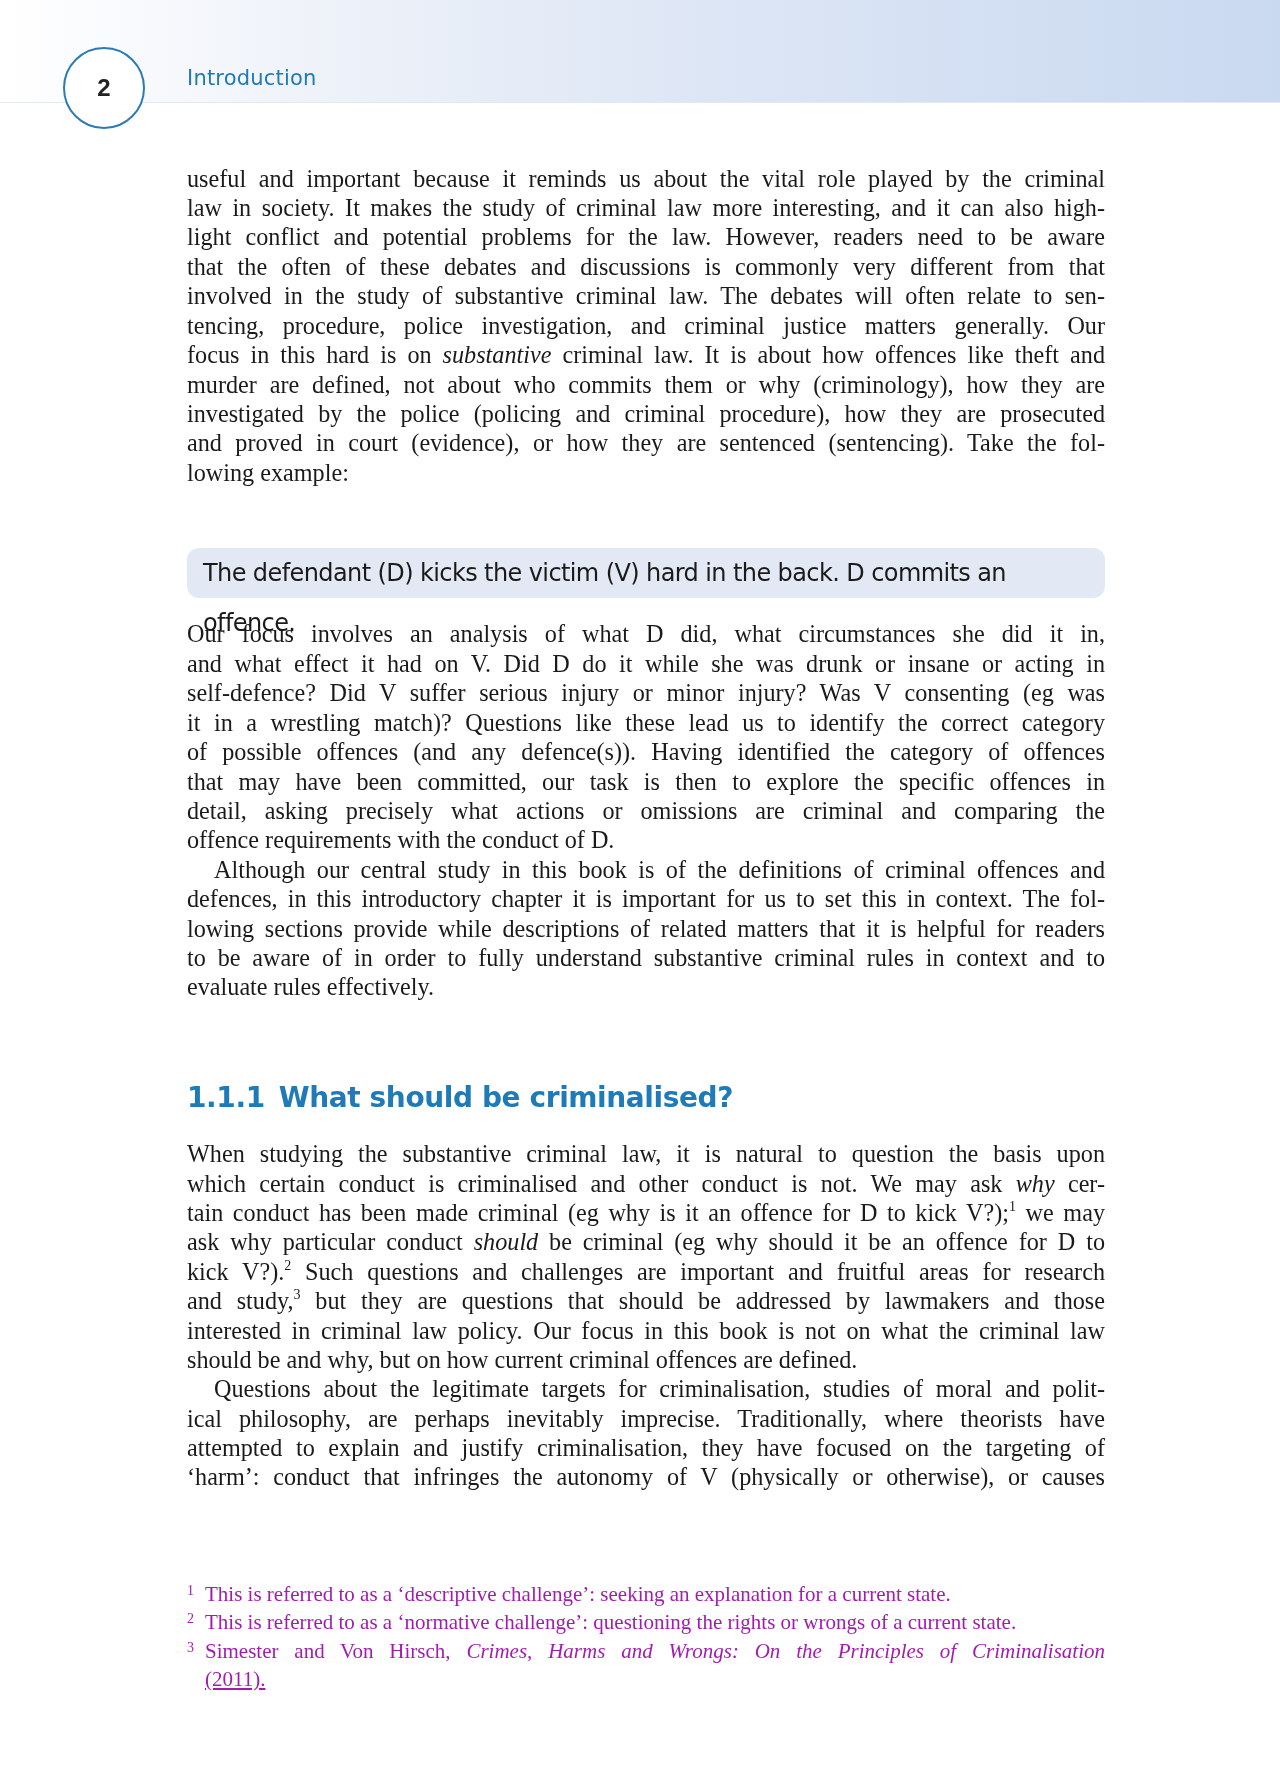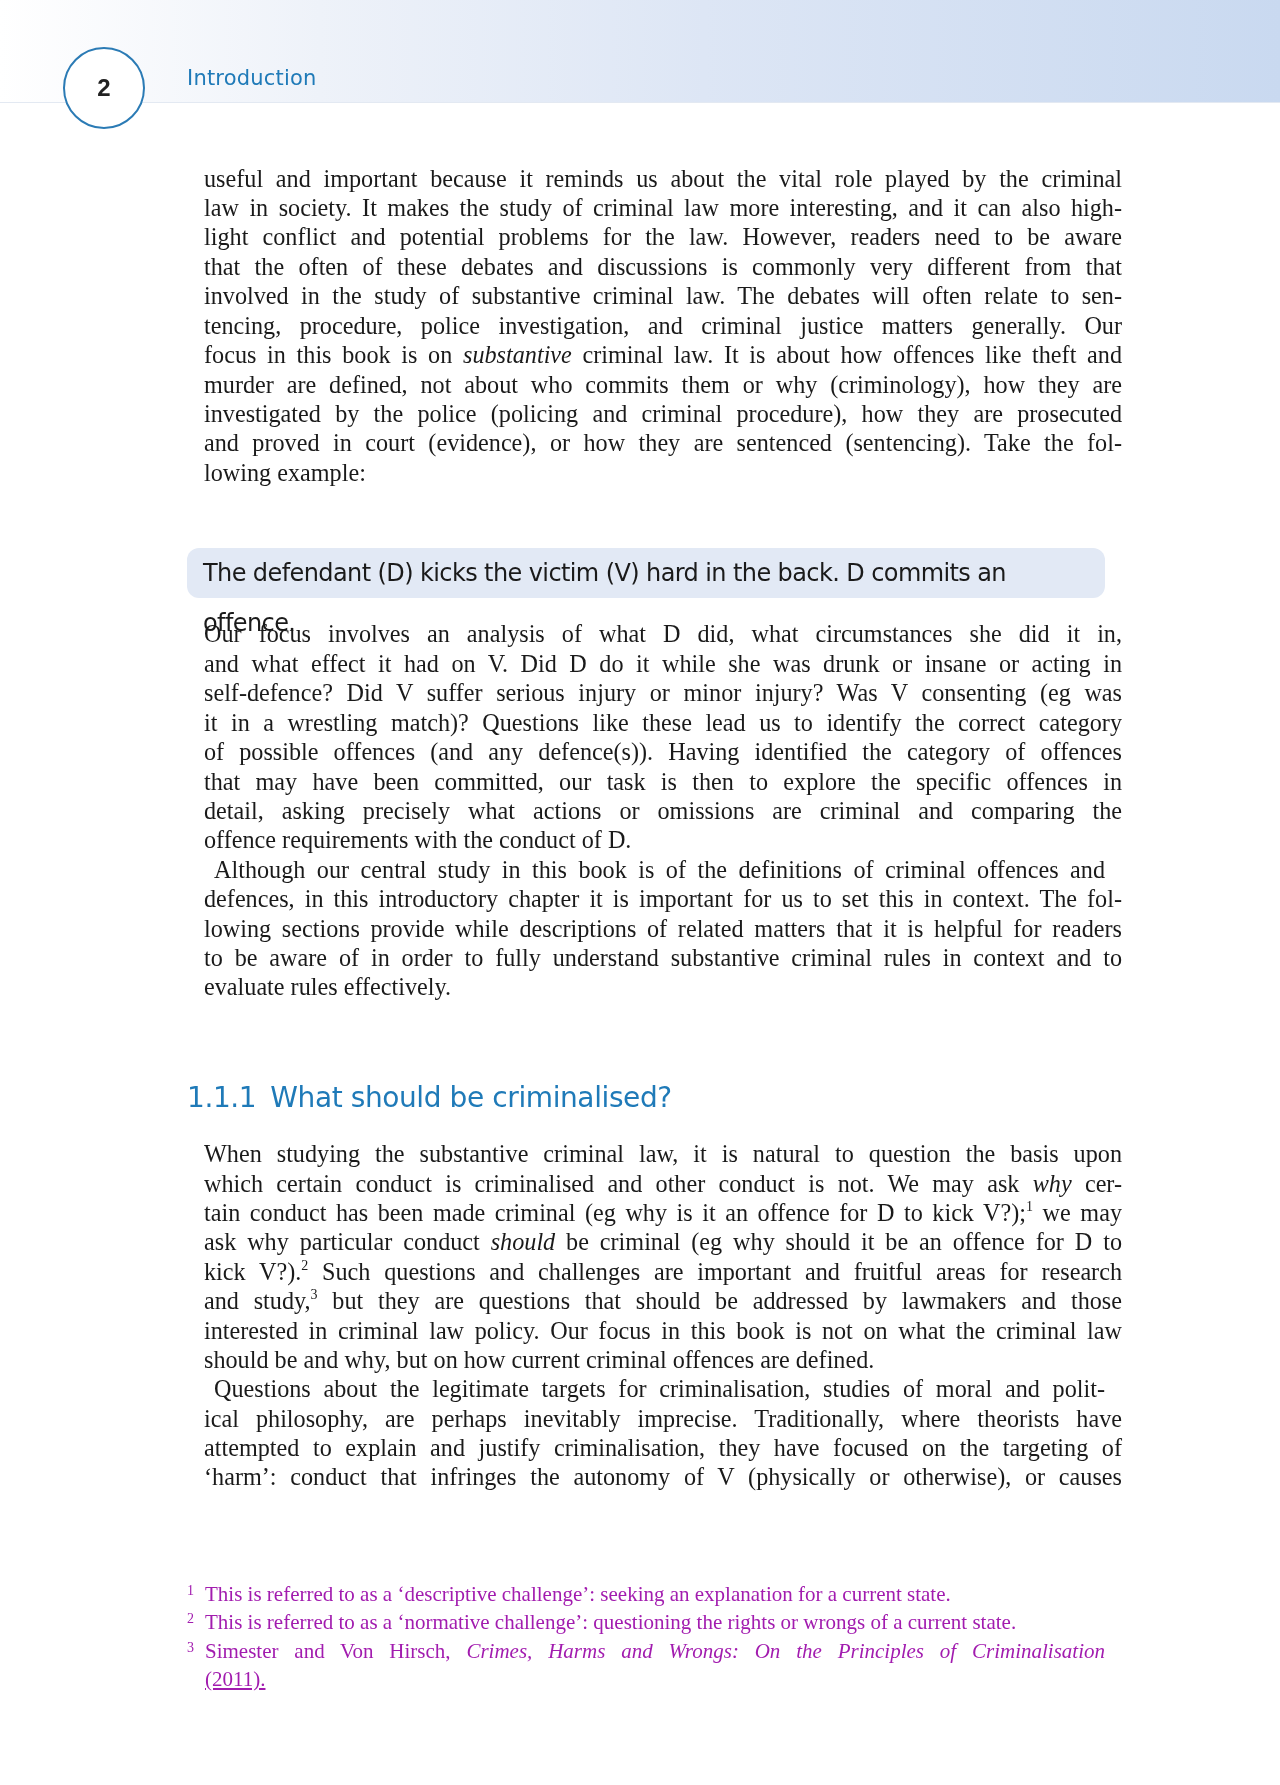--- a/index.html
+++ b/index.html
@@ -16,36 +16,36 @@
     font-family:"Liberation Sans", sans-serif; font-weight:bold; font-size:24px; color:#222;
   }
   .running-head {
     position:absolute; left:187px; top:66px;
     font-family:"DejaVu Sans", sans-serif; font-size:21px; color:#1f7ab8; letter-spacing:0.2px;
   }
   .body-text {
     font-family:"Liberation Serif", serif; font-size:24.2px; color:#1a1a1a;
   }
   .line {
-    position:absolute; left:204px; width:918px; height:33px; line-height:33px;
+    position:absolute; left:187px; width:918px; height:33px; line-height:33px;
     white-space:nowrap; text-align:justify; text-align-last:justify;
   }
   .line.last { text-align-last:left; }
   .line.indent { left:214px; width:891px; }
   .example-box {
     position:absolute; left:187px; top:548px; width:918px; height:50px;
     background:#e2e9f5; border-radius:12px;
   }
   .example-text {
     position:absolute; left:16px; top:0; line-height:50px;
     font-family:"DejaVu Sans", sans-serif; font-size:24px; color:#1a1a1a; letter-spacing:-0.6px;
   }
   .section-heading {
     position:absolute; left:187px; top:1081px;
-    font-family:"DejaVu Sans", sans-serif; font-weight:normal; font-size:28px; color:#1f7ab8;
+    font-family:"DejaVu Sans", sans-serif; font-weight:bold; font-size:28px; color:#1f7ab8;
     letter-spacing:-0.4px;
   }
   .section-heading .num { margin-right:14px; }
   sup { font-size:14px; line-height:0; vertical-align:10px; }
   .fn {
     position:absolute; left:187px; width:918px; height:28px; line-height:28px;
     font-family:"Liberation Serif", serif; font-size:21px; color:#a21caf; white-space:nowrap;
   }
   .fn .fn-num { display:inline-block; width:18px; font-size:14px; vertical-align:6px; line-height:0; }
   .fn .fn-body { display:inline-block; width:900px; text-align:left; }
@@ -61,21 +61,21 @@
 <div class="running-head">Introduction</div>
 
 <div class="body-text">
 
   <div class="line" style="top:162px">useful and important because it reminds us about the vital role played by the criminal</div>
   <div class="line" style="top:191px">law in society. It makes the study of criminal law more interesting, and it can also high-</div>
   <div class="line" style="top:220px">light conflict and potential problems for the law. However, readers need to be aware</div>
   <div class="line" style="top:250px">that the often of these debates and discussions is commonly very different from that</div>
   <div class="line" style="top:279px">involved in the study of substantive criminal law. The debates will often relate to sen-</div>
   <div class="line" style="top:309px">tencing, procedure, police investigation, and criminal justice matters generally. Our</div>
-  <div class="line" style="top:338px"><span>focus in this book is on </span><em>substantive</em><span> criminal law. It is about how offences like theft and</span></div>
+  <div class="line" style="top:338px"><span>focus in this hard is on </span><em>substantive</em><span> criminal law. It is about how offences like theft and</span></div>
   <div class="line" style="top:368px">murder are defined, not about who commits them or why (criminology), how they are</div>
   <div class="line" style="top:397px">investigated by the police (policing and criminal procedure), how they are prosecuted</div>
   <div class="line" style="top:426px">and proved in court (evidence), or how they are sentenced (sentencing). Take the fol-</div>
   <div class="line last" style="top:456px">lowing example:</div>
 
   <div class="line" style="top:617px">Our focus involves an analysis of what D did, what circumstances she did it in,</div>
   <div class="line" style="top:647px">and what effect it had on V. Did D do it while she was drunk or insane or acting in</div>
   <div class="line" style="top:676px">self-defence? Did V suffer serious injury or minor injury? Was V consenting (eg was</div>
   <div class="line" style="top:706px">it in a wrestling match)? Questions like these lead us to identify the correct category</div>
   <div class="line" style="top:735px">of possible offences (and any defence(s)). Having identified the category of offences</div>

